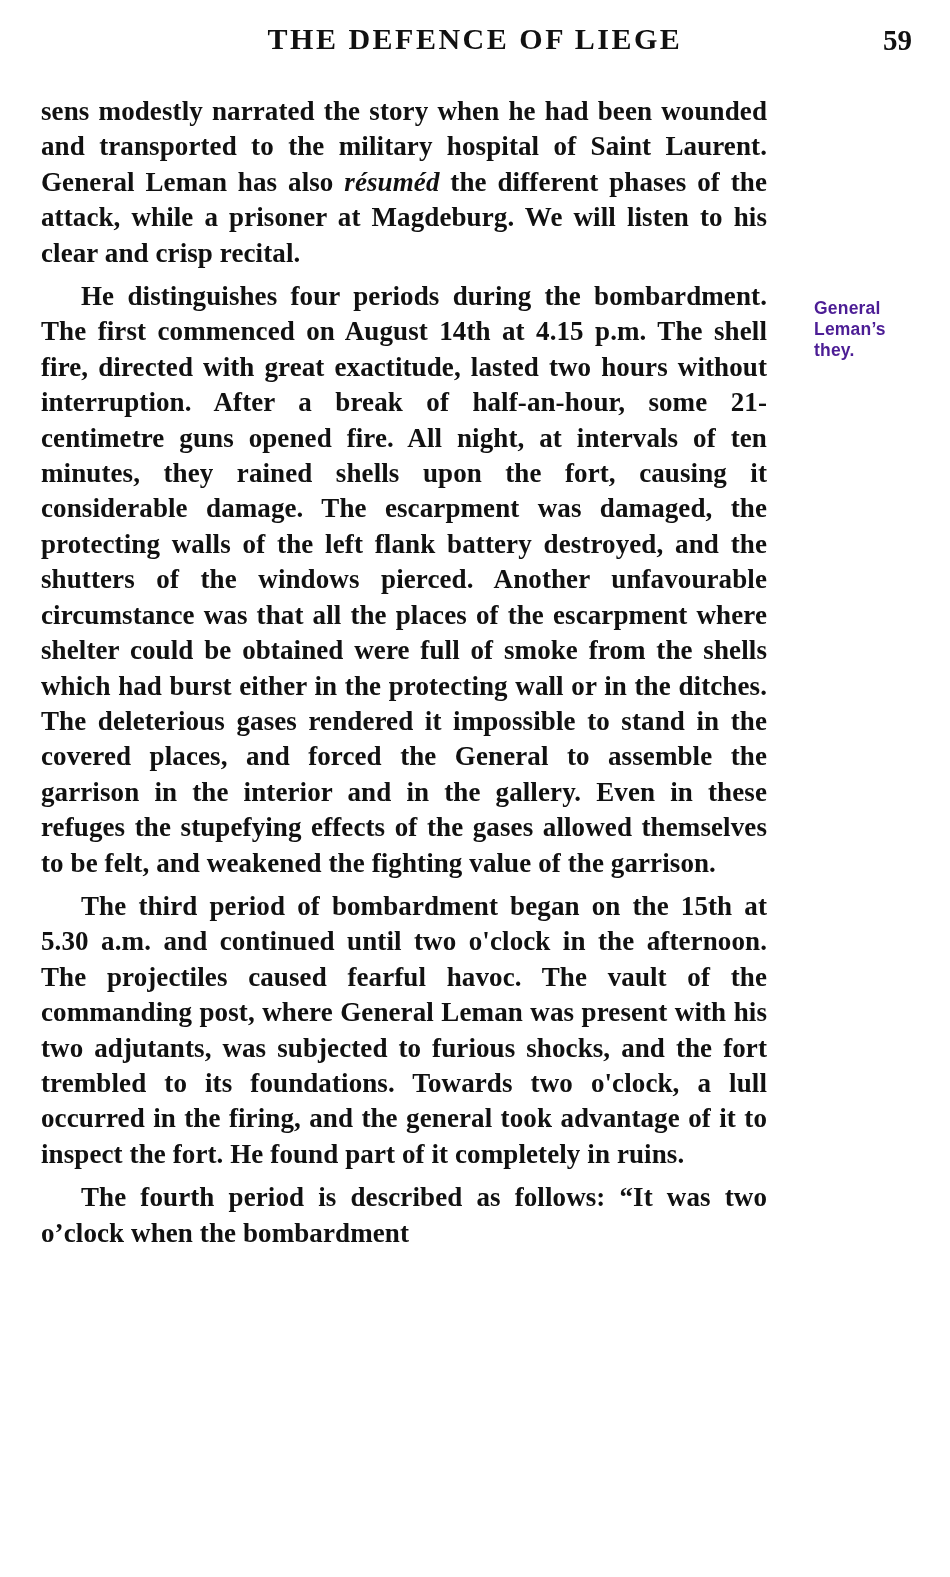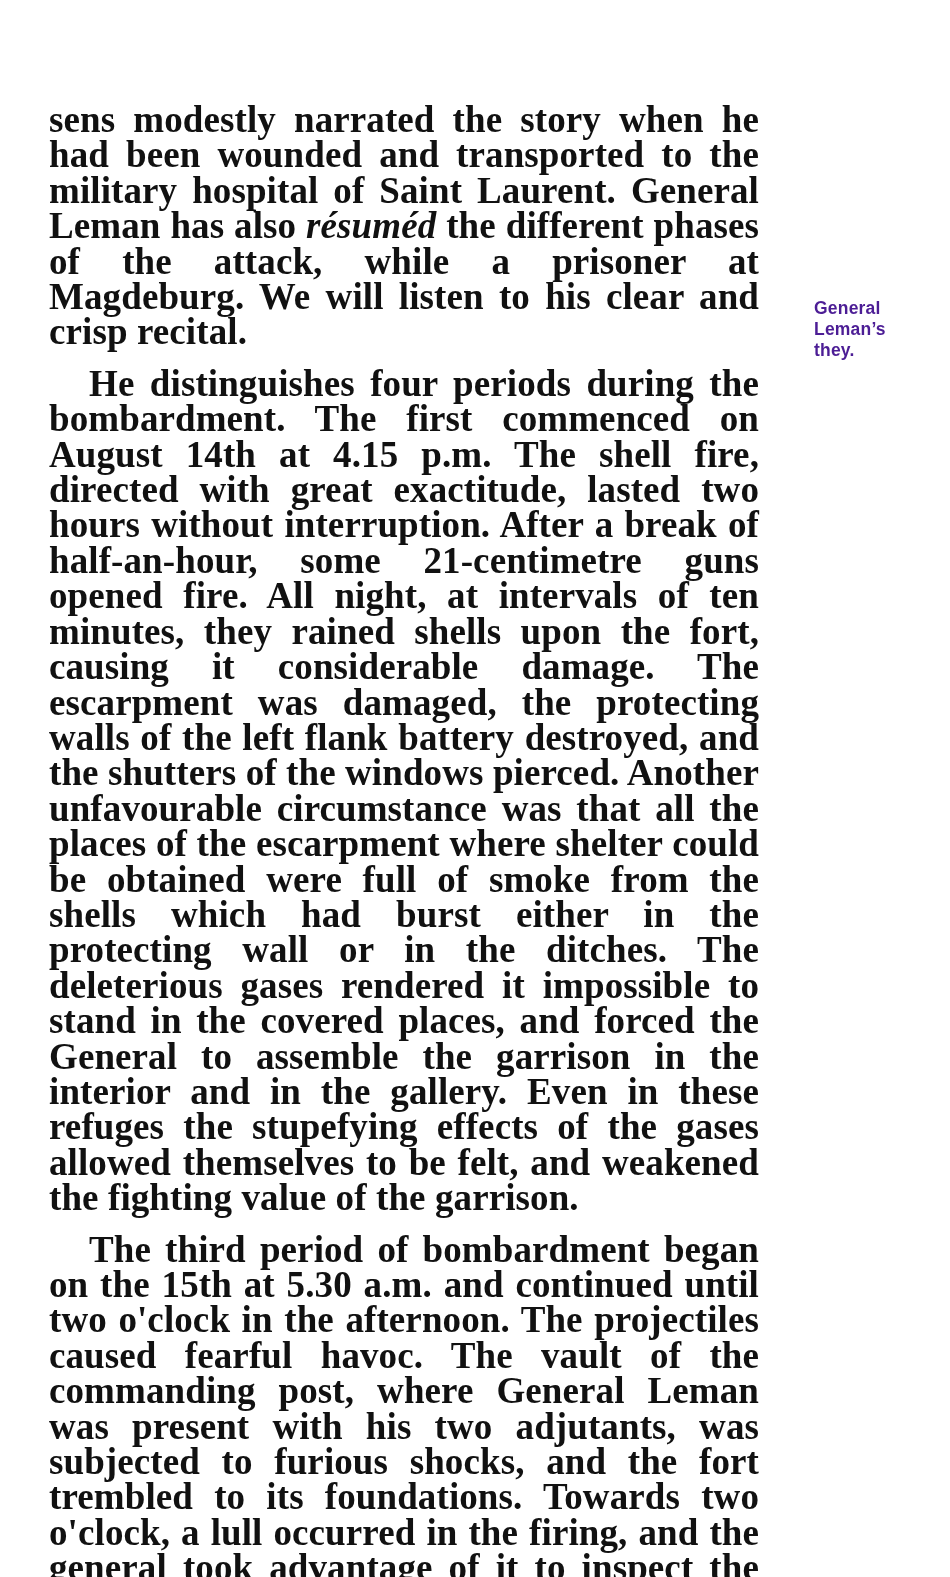--- a/index.html
+++ b/index.html
@@ -48,22 +48,22 @@
     font-weight: 700;
     font-family: "Liberation Serif", serif;
   }
   .body-col {
     position: absolute;
     top: 86px;
     left: 33px;
     width: 742px;
   }
   p.para {
-    margin: 16px;
-    font-size: 37px;
+    margin: 8px;
+    font-size: 27px;
     line-height: 35.4px;
     text-align: justify;
     text-justify: inter-word;
     font-family: "Liberation Serif", serif;
     font-weight: 600;
     letter-spacing: 0.1px;
     -webkit-font-feature-settings: "liga" 0;
     font-feature-settings: "liga" 0;
   }
   p.para.indent {
@@ -84,29 +84,34 @@
   #sidenote-1 { top: 298px; }
   #sidenote-2 { top: 1077px; }
   i { font-style: italic; }
   .nojustify { text-align: left; }
 </style>
 </head>
 <body>
 
 <div class="page">
 
+  <div class="header">
+    <div class="running-title">THE DEFENCE OF LIEGE</div>
+    <div class="folio">59</div>
+  </div>
 
   <div class="body-col">
 
     <p class="para"><span>sens modestly narrated the story when he had been wounded and transported to the military hospital of Saint Laurent.  General Leman has also </span><i>résuméd</i><span> the different phases of the attack, while a prisoner at Magdeburg.  We will listen to his clear and crisp recital.</span></p>
 
     <p class="para indent">He distinguishes four periods during the bombardment.  The first commenced on August 14th at 4.15 p.m.  The shell fire, directed with great exactitude, lasted two hours without interruption.  After a break of half-an-hour, some 21-centimetre guns opened fire.  All night, at intervals of ten minutes, they rained shells upon the fort, causing it considerable damage. The escarpment was damaged, the protecting walls of the left flank battery destroyed, and the shutters of the windows pierced.  Another unfavourable circumstance was that all the places of the escarpment where shelter could be obtained were full of smoke from the shells which had burst either in the protecting wall or in the ditches.  The deleterious gases rendered it impossible to stand in the covered places, and forced the General to assemble the garrison in the interior and in the gallery. Even in these refuges the stupefying effects of the gases allowed themselves to be felt, and weakened the fighting value of the garrison.</p>
 
     <p class="para indent">The third period of bombardment began on the 15th at 5.30 a.m. and continued until two o'clock in the afternoon.  The projectiles caused fearful havoc.  The vault of the commanding post, where General Leman was present with his two adjutants, was subjected to furious shocks, and the fort trembled to its foundations.  Towards two o'clock, a lull occurred in the firing, and the general took advantage of it to inspect the fort.  He found part of it completely in ruins.</p>
 
+    <p class="para indent nojustify">The fourth period is described as follows: “It was two o’clock when the bombardment</p>
 
   </div>
 
   <div class="sidenote" id="sidenote-1">
     <div>General</div>
     <div>Leman’s</div>
     <div>they.</div>
   </div>
 
 

